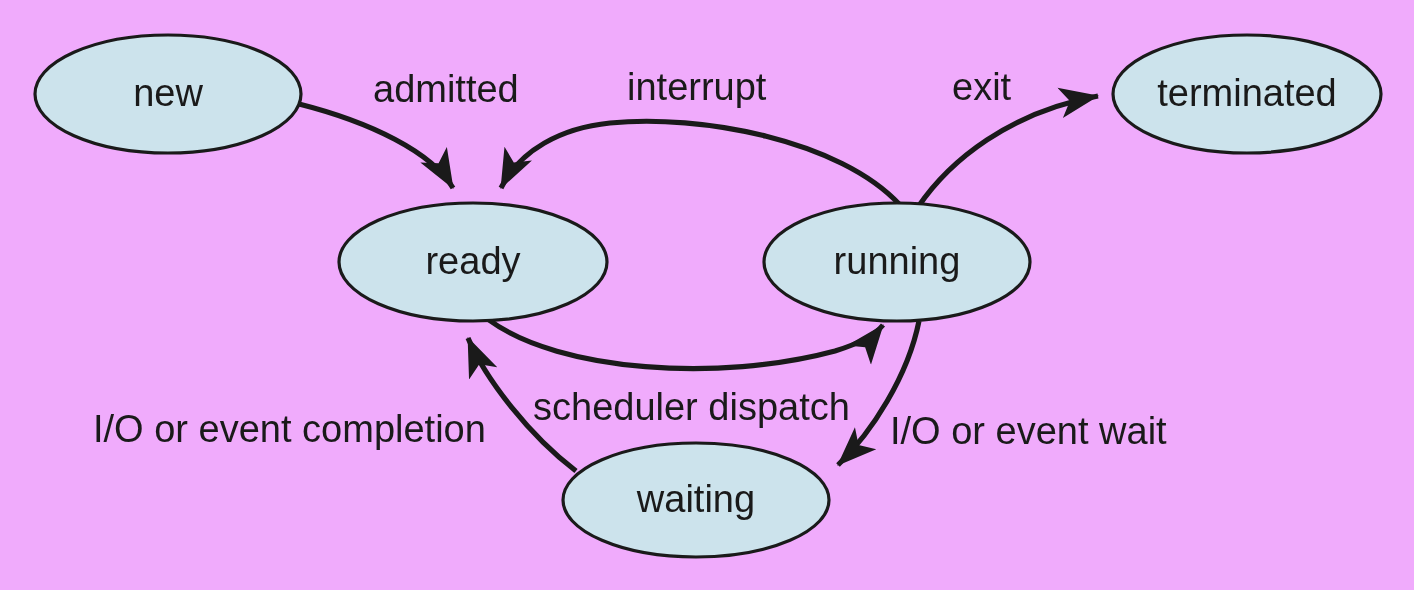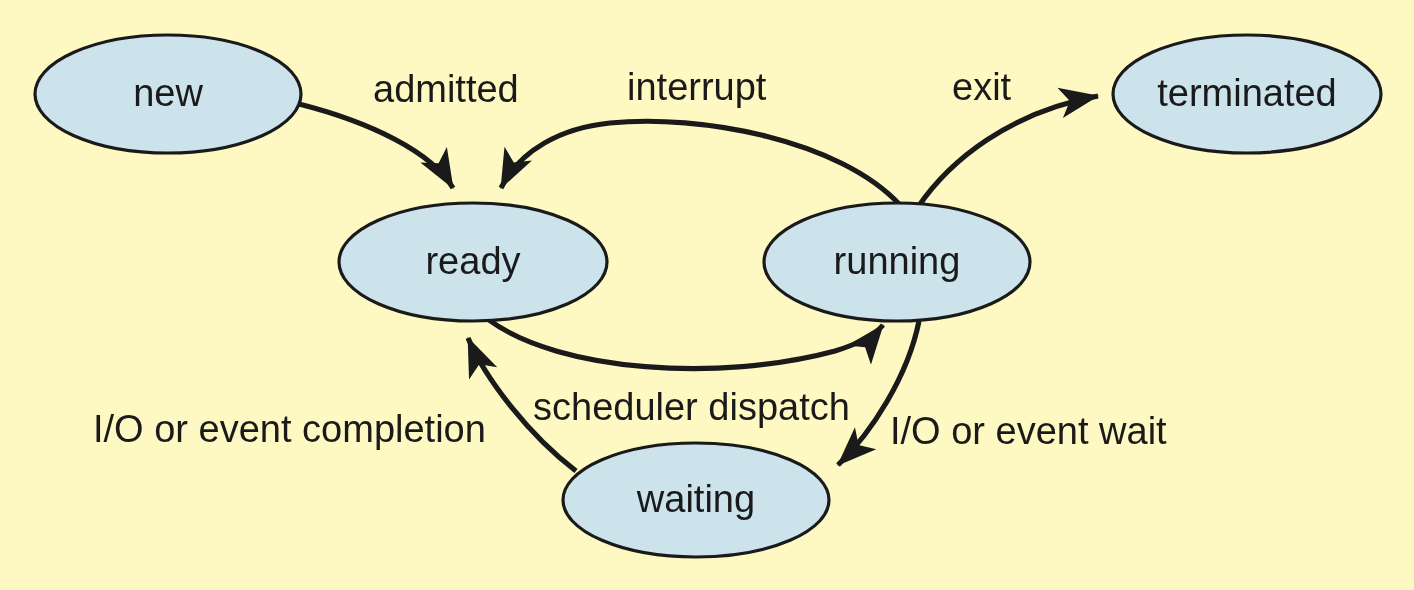--- a/index.html
+++ b/index.html
@@ -10,21 +10,21 @@
   body {
     width: 1414px;
     height: 590px;
     overflow: hidden;
     font-family: "Liberation Sans", sans-serif;
   }
   #diagram-root {
     position: relative;
     width: 1414px;
     height: 590px;
-    background: #fef9c3;
+    background: #f0abfc;
   }
   svg#state-diagram {
     display: block;
     width: 1414px;
     height: 590px;
   }
   .state-ellipse {
     stroke: #1a1a1a;
     stroke-width: 3.2;
   }

